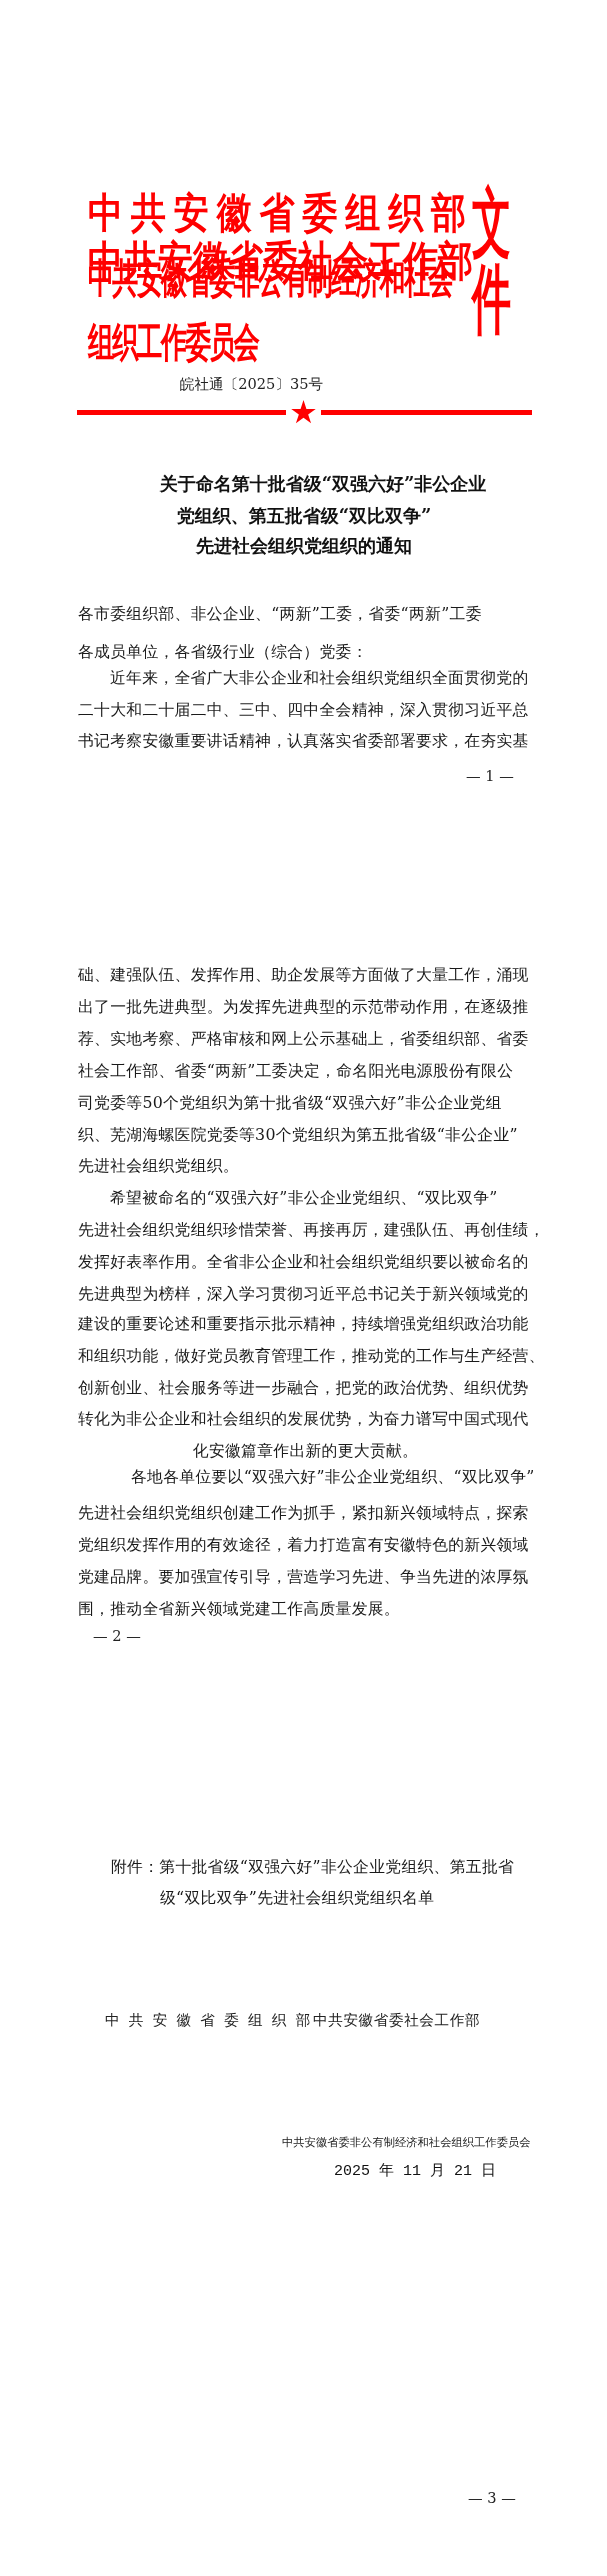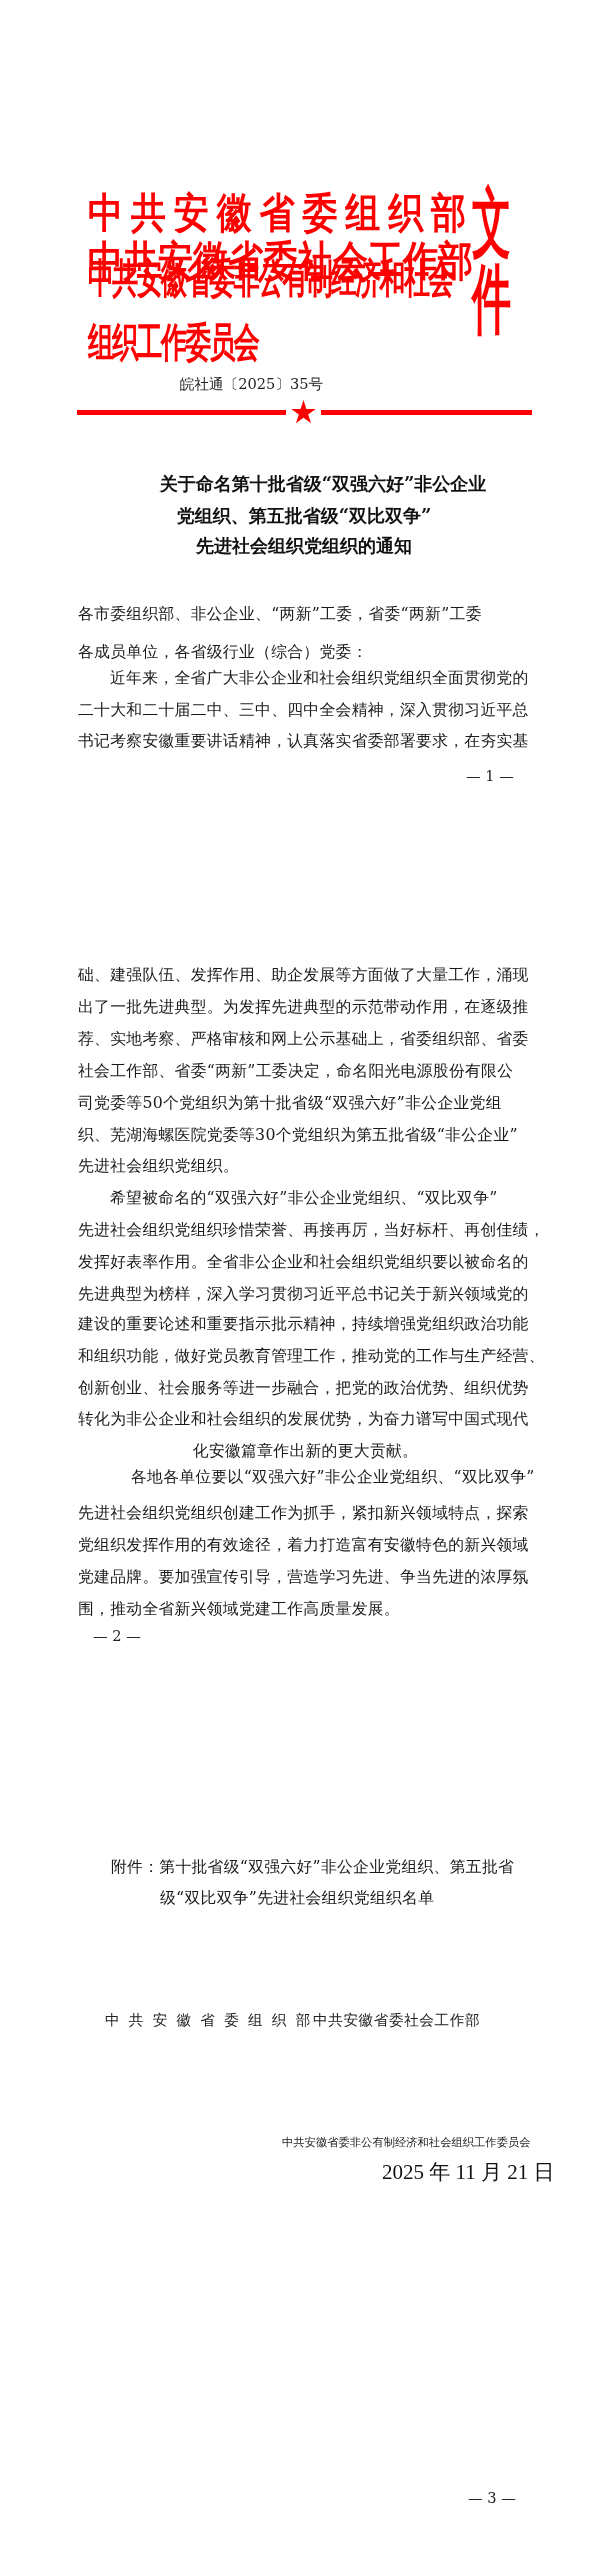--- a/index.html
+++ b/index.html
@@ -13,21 +13,21 @@
     .wenjian span { display: inline-block; transform: scaleY(1.95); }
     .docno { position: absolute; left: 0; width: 503px; top: 374px; text-align: center; font-family: "DejaVu Serif", serif; font-size: 14.6px; color: #222; line-height: 20px; }
     .rule { position: absolute; top: 410px; height: 4.5px; background: #ff0000; }
     .star { position: absolute; left: 291px; top: 400px; width: 25px; height: 23.6px; }
     .title { position: absolute; left: 0; width: 608px; text-align: center; font-family: "DejaVu Serif", serif; font-weight: bold; font-size: 18px; color: #111; line-height: 30px; }
     .body-line { position: absolute; left: 78px; width: 455px; font-family: "DejaVu Serif", serif; font-size: 15.8px; color: #1a1a1a; line-height: 22.5px; height: 22.5px; white-space: nowrap; letter-spacing: 0.3px; }
     .indent { left: 110px; width: 422px; }
     .pageno { position: absolute; font-family: "DejaVu Serif", serif; font-size: 14.6px; color: #222; line-height: 20px; white-space: nowrap; }
     .sig { position: absolute; font-family: "DejaVu Sans", sans-serif; font-size: 14.6px; color: #222; line-height: 20px; white-space: nowrap; }
     .sig-small { font-size: 11.3px; letter-spacing: 0px; }
-    .date { position: absolute; font-family: Liberation Serif, serif; font-size: 21px; color: #111; line-height: 20px; white-space: nowrap; margin-left: 48px; }
+    .date { position: absolute; font-family: Liberation Mono, monospace; font-size: 15px; color: #111; line-height: 20px; white-space: nowrap; }
   </style>
 </head>
 <body>
 
 <div>
   <div class="hdr hdr-line" style="top:193px;">
     <span>中</span>
     <span>共</span>
     <span>安</span>
     <span>徽</span>
@@ -83,21 +83,21 @@
 
 <div>
   <div class="body-line" style="top:964px;">础、建强队伍、发挥作用、助企发展等方面做了大量工作，涌现</div>
   <div class="body-line" style="top:996px;">出了一批先进典型。为发挥先进典型的示范带动作用，在逐级推</div>
   <div class="body-line" style="top:1028px;">荐、实地考察、严格审核和网上公示基础上，省委组织部、省委</div>
   <div class="body-line" style="top:1060px;">社会工作部、省委“两新”工委决定，命名阳光电源股份有限公</div>
   <div class="body-line" style="top:1092px;">司党委等50个党组织为第十批省级“双强六好”非公企业党组</div>
   <div class="body-line" style="top:1124px;">织、芜湖海螺医院党委等30个党组织为第五批省级“非公企业”</div>
   <div class="body-line" style="top:1155px;">先进社会组织党组织。</div>
   <div class="body-line indent" style="top:1187px;">希望被命名的“双强六好”非公企业党组织、“双比双争”</div>
-  <div class="body-line" style="top:1219px;">先进社会组织党组织珍惜荣誉、再接再厉，当好标杆、再创佳绩，</div>
+  <div class="body-line" style="top:1219px;">先进社会组织党组织珍惜荣誉、再接再厉，建强队伍、再创佳绩，</div>
   <div class="body-line" style="top:1251px;">发挥好表率作用。全省非公企业和社会组织党组织要以被命名的</div>
   <div class="body-line" style="top:1283px;">先进典型为榜样，深入学习贯彻习近平总书记关于新兴领域党的</div>
   <div class="body-line" style="top:1313px;">建设的重要论述和重要指示批示精神，持续增强党组织政治功能</div>
   <div class="body-line" style="top:1345px;">和组织功能，做好党员教育管理工作，推动党的工作与生产经营、</div>
   <div class="body-line" style="top:1377px;">创新创业、社会服务等进一步融合，把党的政治优势、组织优势</div>
   <div class="body-line" style="top:1408px;">转化为非公企业和社会组织的发展优势，为奋力谱写中国式现代</div>
   <div class="body-line" style="top:1440px;text-align:center;">化安徽篇章作出新的更大贡献。</div>
   <div class="body-line indent" style="top:1466px;margin-left:21px;">各地各单位要以“双强六好”非公企业党组织、“双比双争”</div>
   <div class="body-line" style="top:1502px;">先进社会组织党组织创建工作为抓手，紧扣新兴领域特点，探索</div>
   <div class="body-line" style="top:1534px;">党组织发挥作用的有效途径，着力打造富有安徽特色的新兴领域</div>

